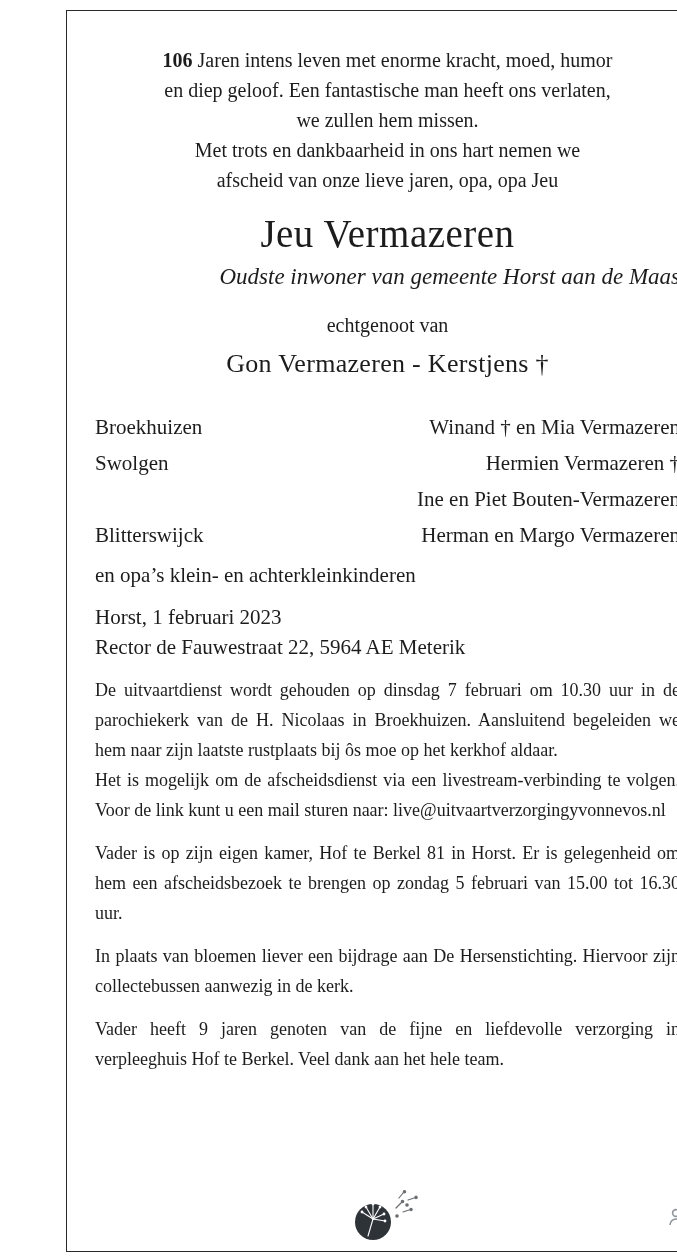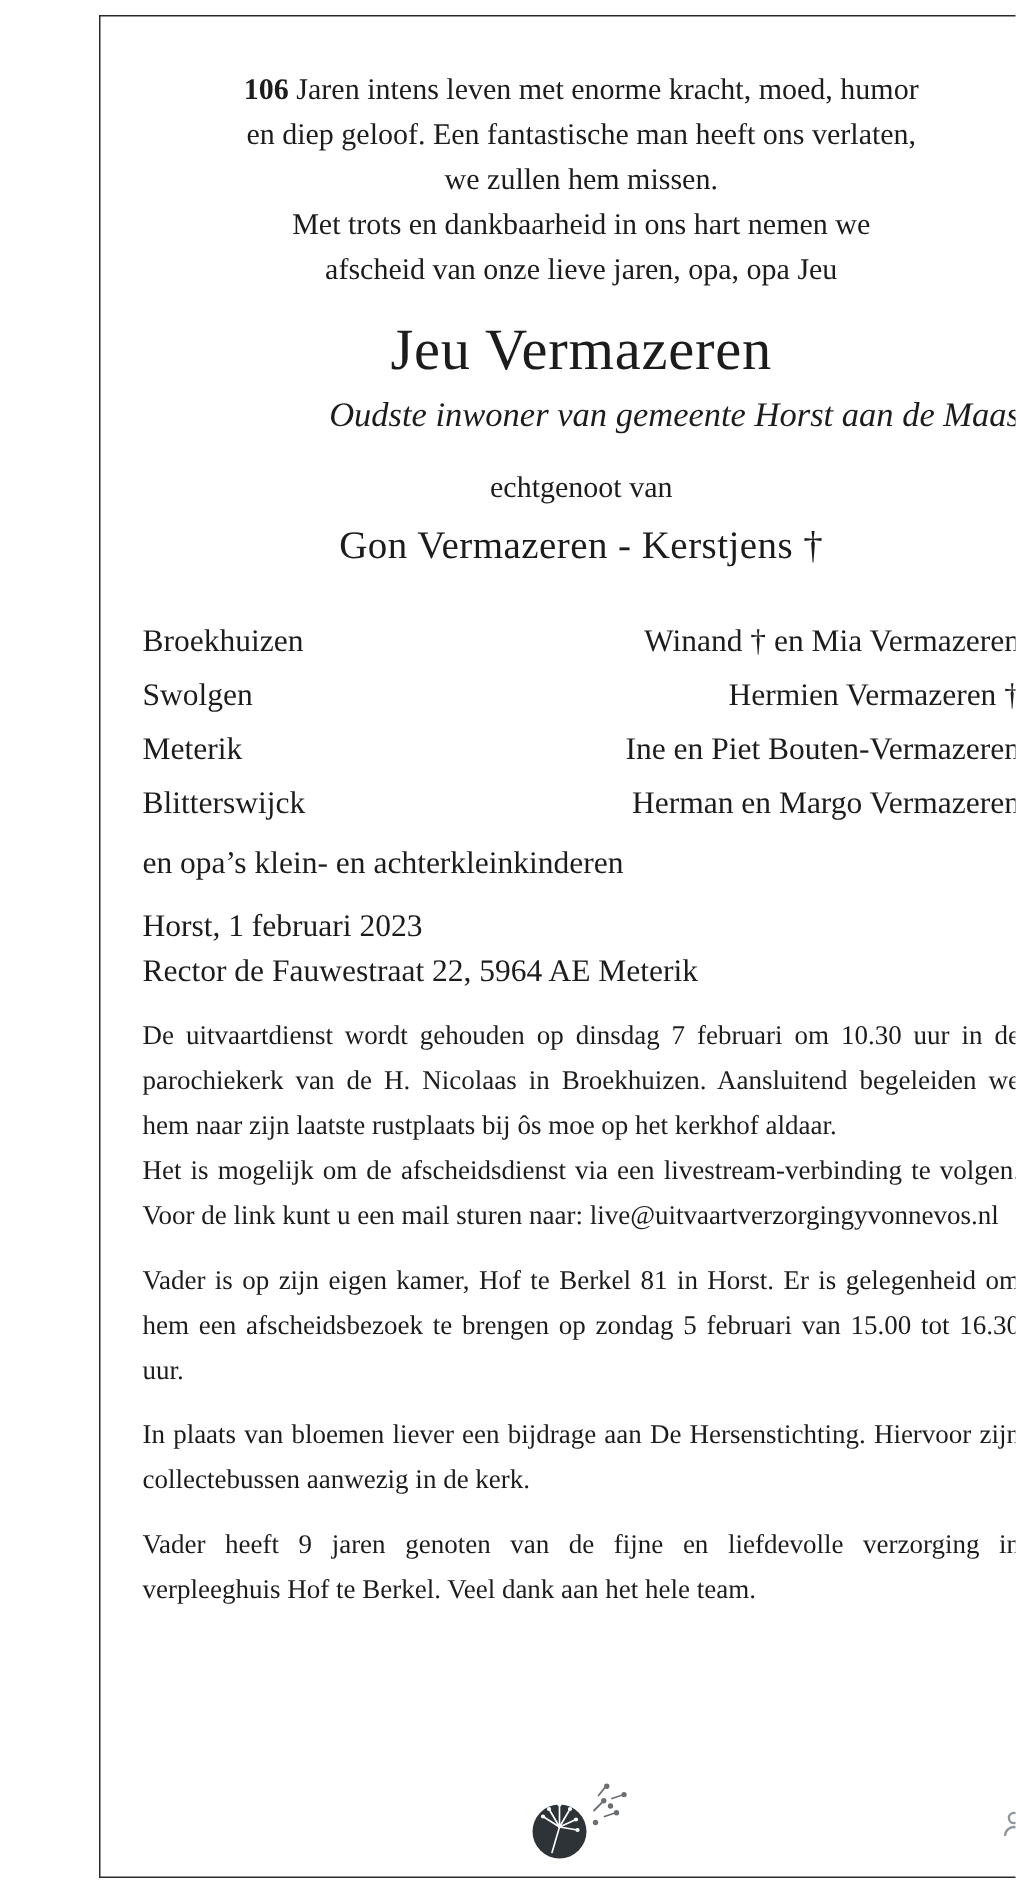--- a/index.html
+++ b/index.html
@@ -124,21 +124,20 @@
     <div class="family">
       <div class="family-row">
         <span class="family-place">Broekhuizen</span>
         <span class="family-names">Winand † en Mia Vermazeren</span>
       </div>
       <div class="family-row">
         <span class="family-place">Swolgen</span>
         <span class="family-names">Hermien Vermazeren †</span>
       </div>
       <div class="family-row">
-        <span class="family-place">Meterik</span>
         <span class="family-names">Ine en Piet Bouten-Vermazeren</span>
       </div>
       <div class="family-row">
         <span class="family-place">Blitterswijck</span>
         <span class="family-names">Herman en Margo Vermazeren</span>
       </div>
     </div>
 
     <div class="grandchildren">en opa’s klein- en achterkleinkinderen</div>
 

